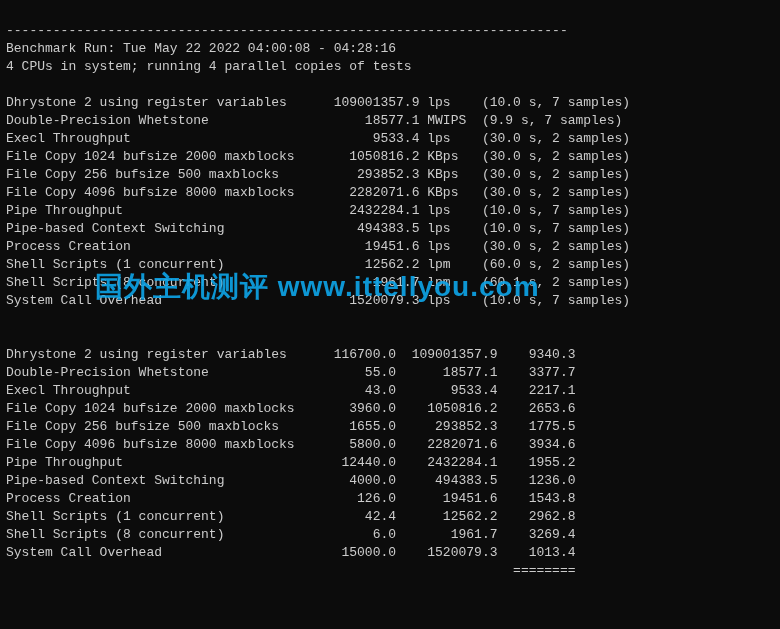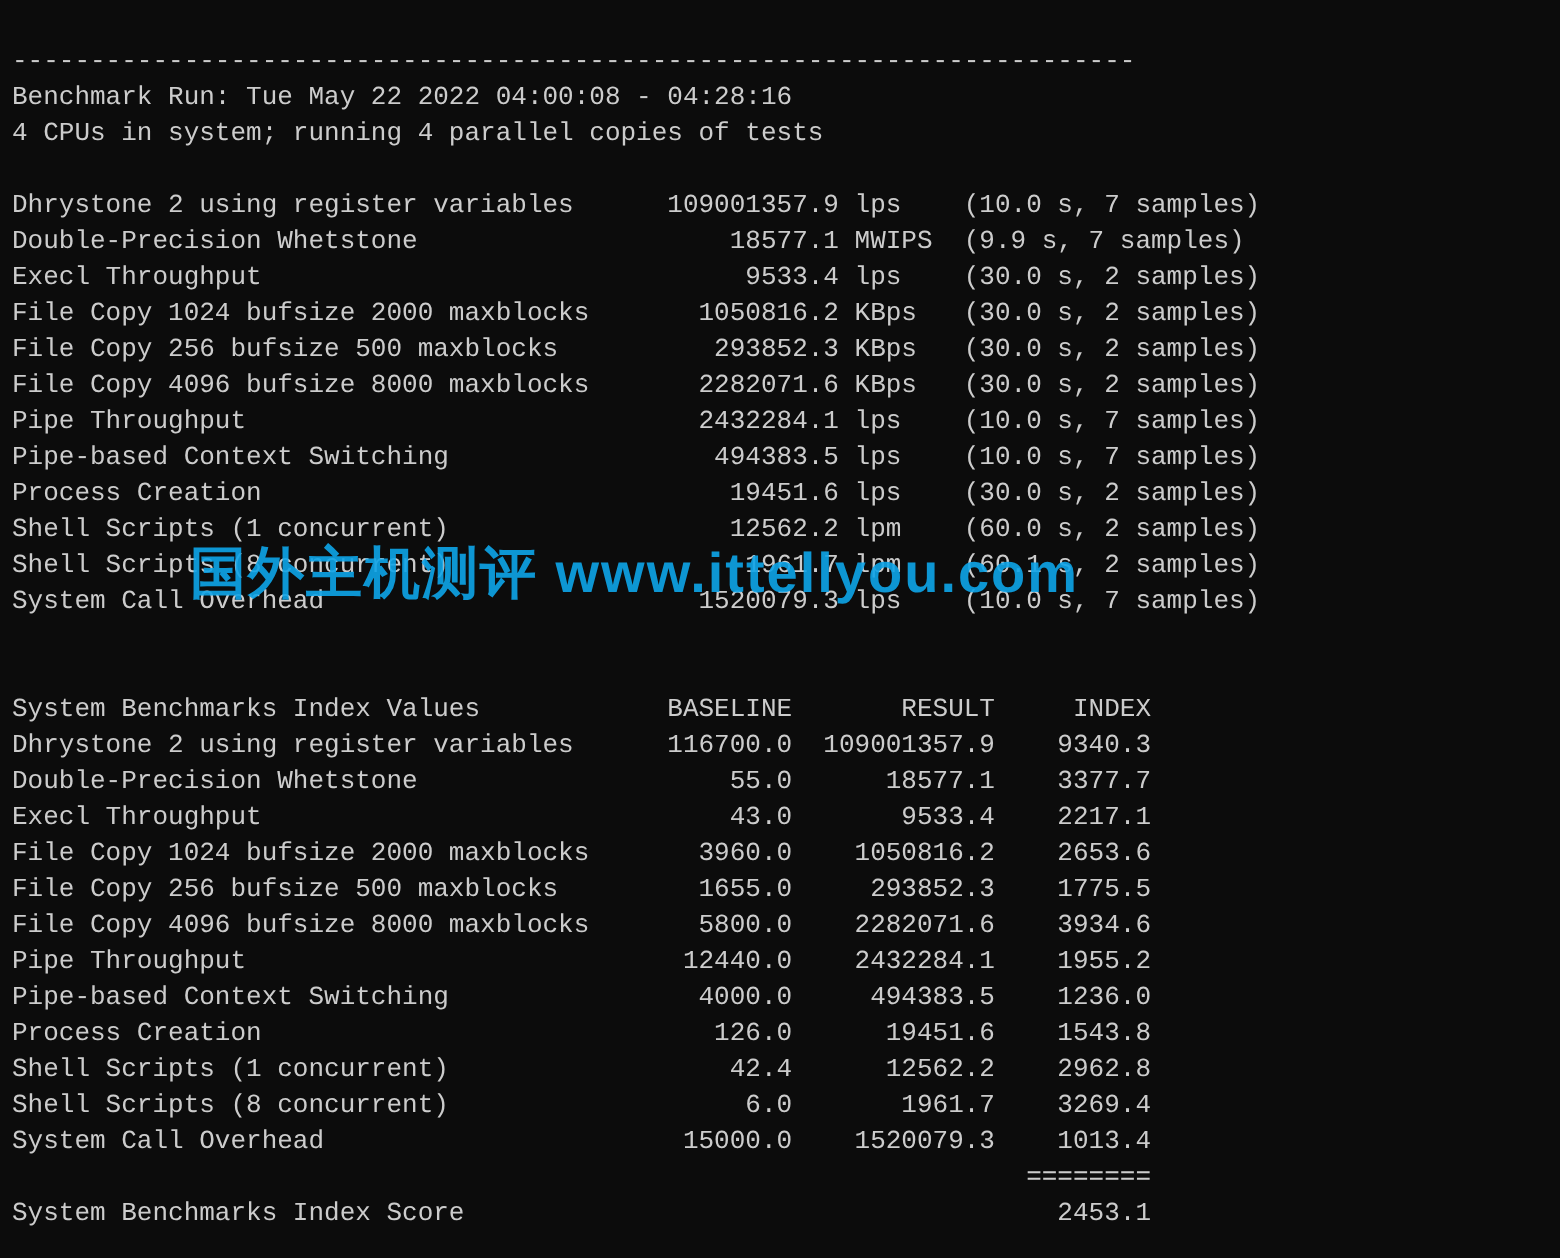--- a/index.html
+++ b/index.html
@@ -50,34 +50,32 @@
 File Copy 256 bufsize 500 maxblocks          293852.3 KBps   (30.0 s, 2 samples)
 File Copy 4096 bufsize 8000 maxblocks       2282071.6 KBps   (30.0 s, 2 samples)
 Pipe Throughput                             2432284.1 lps    (10.0 s, 7 samples)
 Pipe-based Context Switching                 494383.5 lps    (10.0 s, 7 samples)
 Process Creation                              19451.6 lps    (30.0 s, 2 samples)
 Shell Scripts (1 concurrent)                  12562.2 lpm    (60.0 s, 2 samples)
 Shell Scripts (8 concurrent)                   1961.7 lpm    (60.1 s, 2 samples)
 System Call Overhead                        1520079.3 lps    (10.0 s, 7 samples)
 </div>
 
-<div id="index-header-line">System Benchmarks Index Values            BASELINE       RESULT     INDEX
-</div><div id="index-rows">Dhrystone 2 using register variables      116700.0  109001357.9    9340.3
+<div id="index-rows">Dhrystone 2 using register variables      116700.0  109001357.9    9340.3
 Double-Precision Whetstone                    55.0      18577.1    3377.7
 Execl Throughput                              43.0       9533.4    2217.1
 File Copy 1024 bufsize 2000 maxblocks       3960.0    1050816.2    2653.6
 File Copy 256 bufsize 500 maxblocks         1655.0     293852.3    1775.5
 File Copy 4096 bufsize 8000 maxblocks       5800.0    2282071.6    3934.6
 Pipe Throughput                            12440.0    2432284.1    1955.2
 Pipe-based Context Switching                4000.0     494383.5    1236.0
 Process Creation                             126.0      19451.6    1543.8
 Shell Scripts (1 concurrent)                  42.4      12562.2    2962.8
 Shell Scripts (8 concurrent)                   6.0       1961.7    3269.4
 System Call Overhead                       15000.0    1520079.3    1013.4
 </div><div id="index-rule-line">                                                                 ========
-</div><div id="score-line">System Benchmarks Index Score                                      2453.1
 </div>
 
 
 
 </div>
 
 <div class="watermark">国外主机测评  www.ittellyou.com</div>
 
 </body></html>

